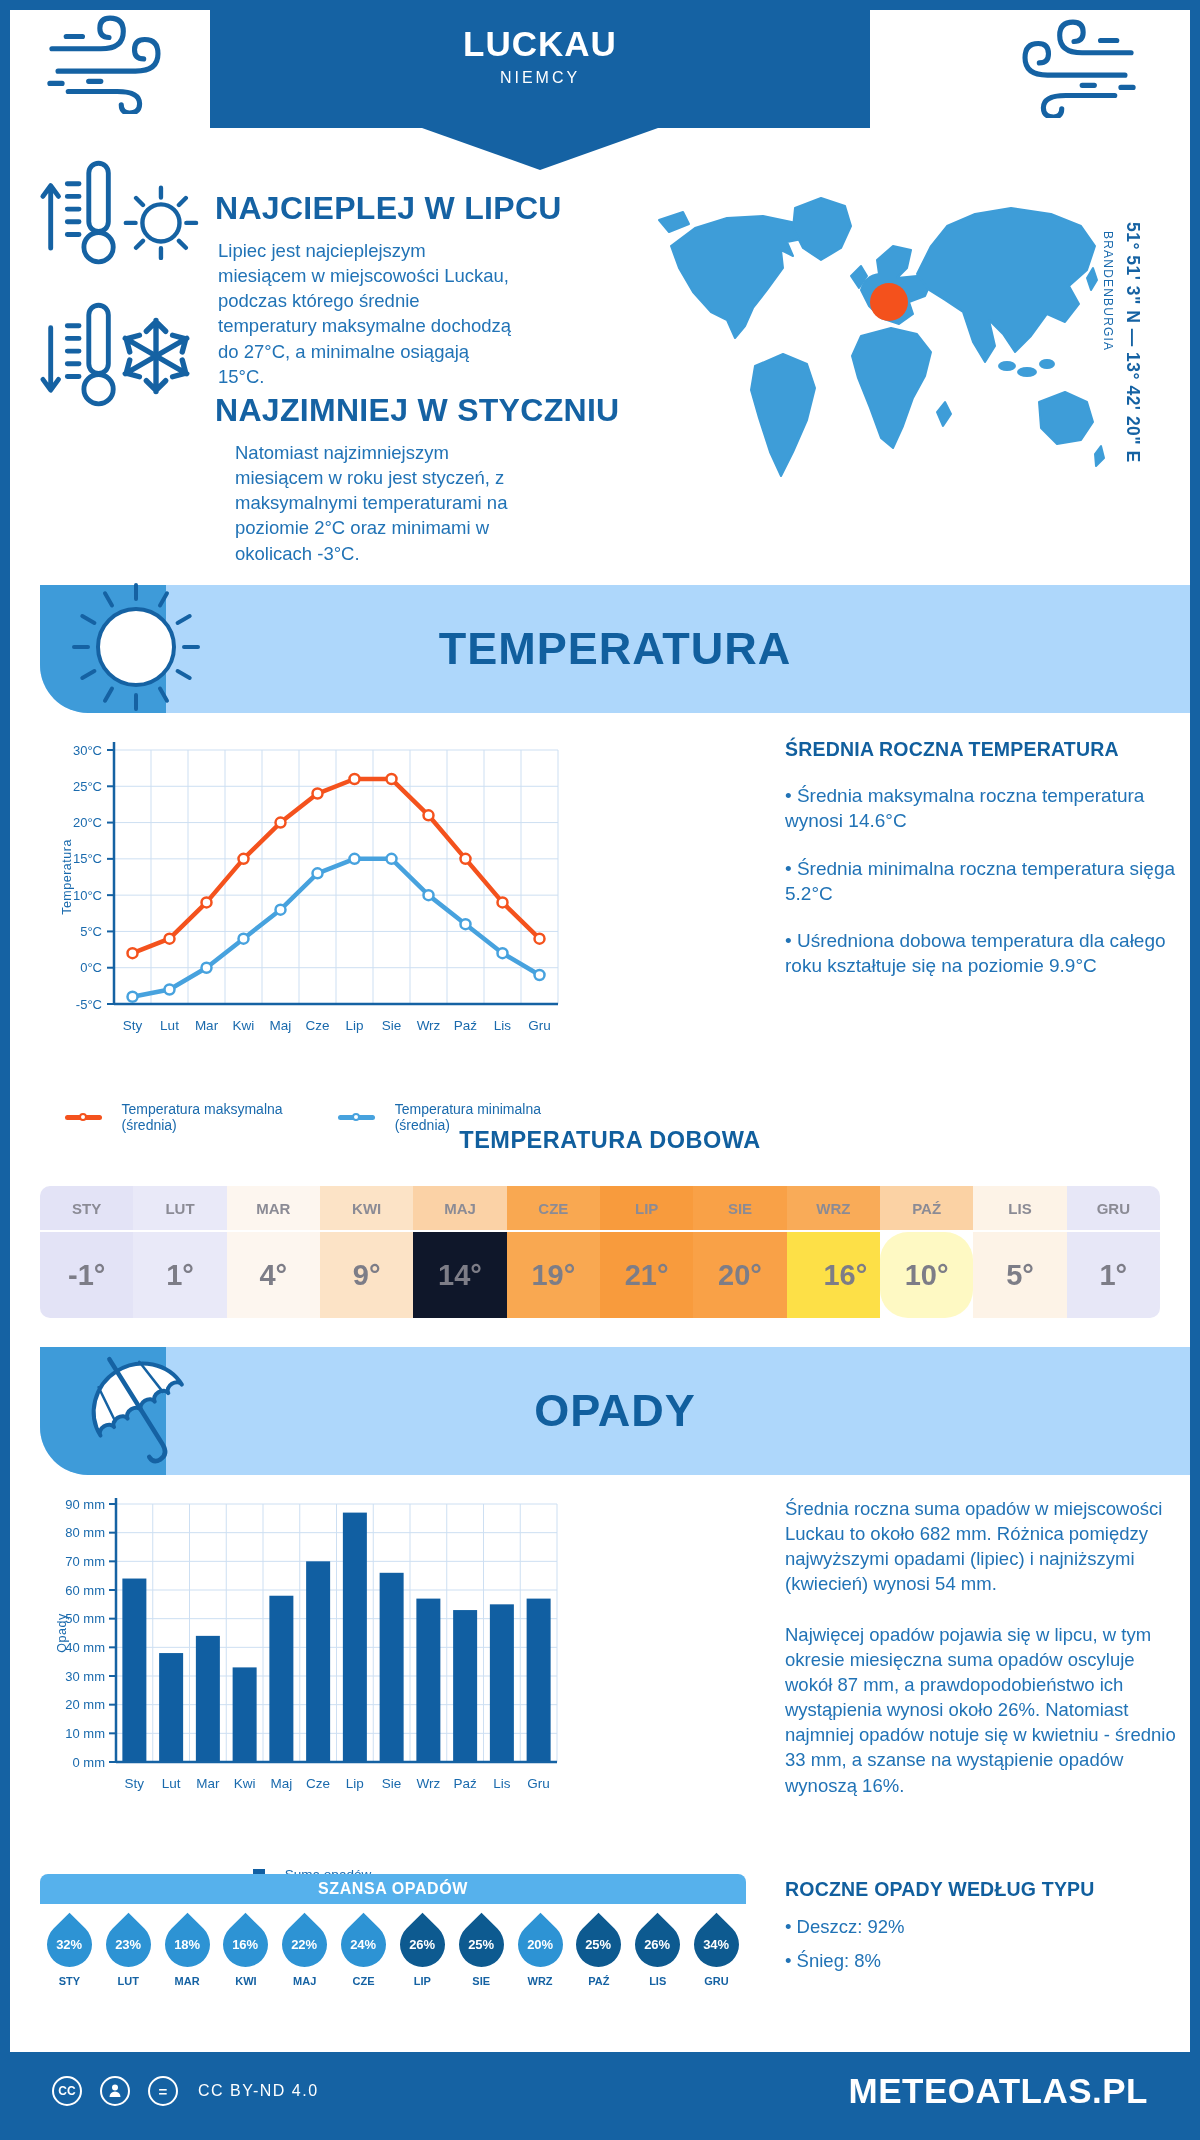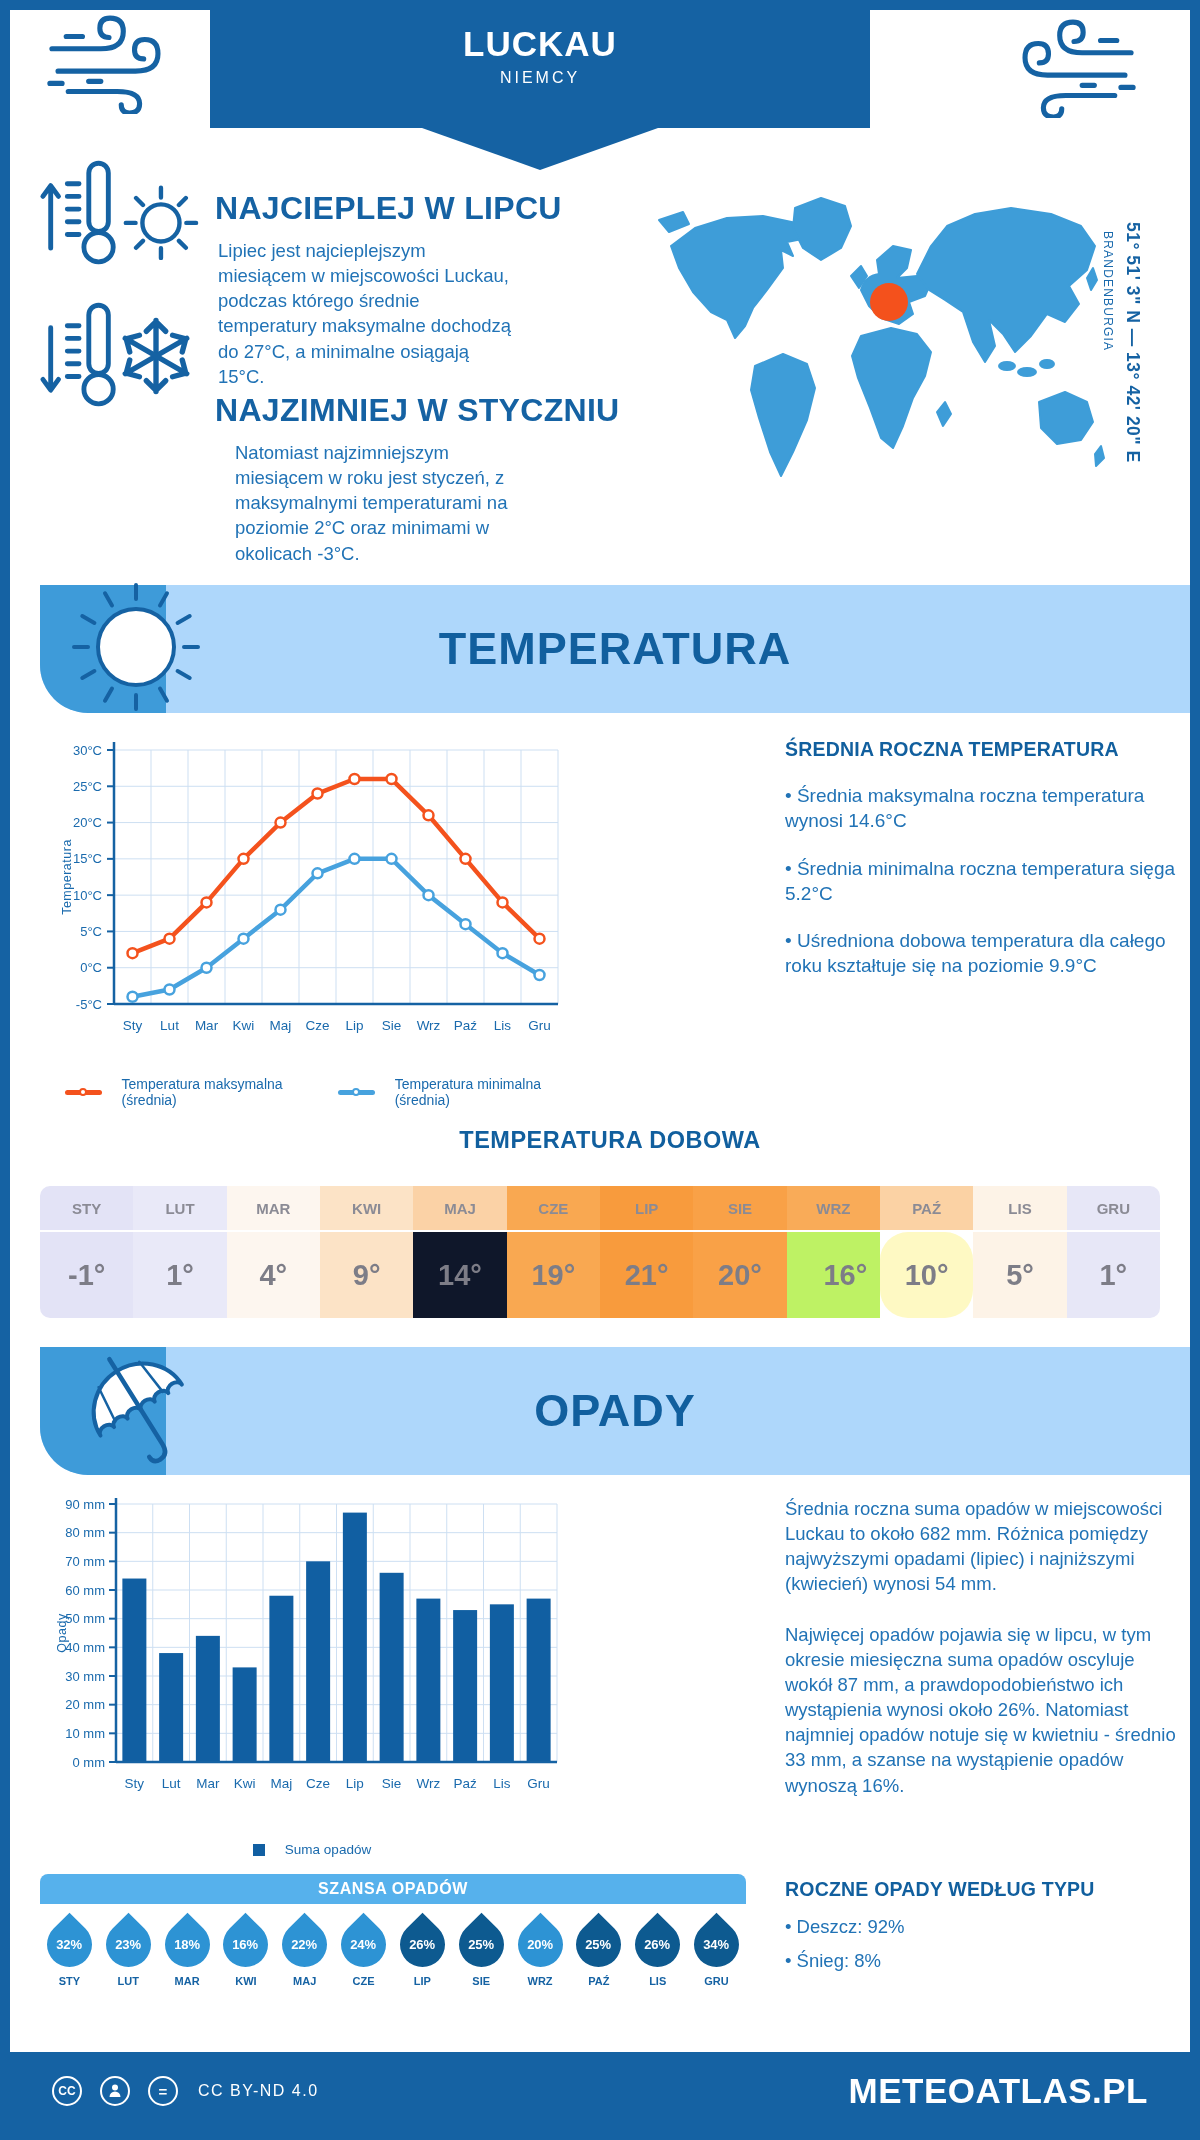--- a/index.html
+++ b/index.html
@@ -35,21 +35,21 @@
   
   .band{position:absolute;left:30px;width:1150px;height:128px;background:var(--light);border-radius:0 0 0 48px;}
   .band .sq{position:absolute;left:0;top:0;width:126px;height:128px;background:var(--sq);border-radius:0 0 0 48px;}
   .band .band-icon{position:absolute;left:18px;top:-4px;width:150px;height:140px;}
   .band .band-title{position:absolute;inset:0;display:flex;align-items:center;justify-content:center;
     font-size:45px;font-weight:bold;color:var(--heading);letter-spacing:1px;}
   
   .chart{position:absolute;}
   .legend{position:absolute;display:flex;justify-content:center;align-items:center;gap:34px;
     font-size:14px;color:#1a6aad;}
-  .legend-item{display:flex;align-items:center;gap:20px;}
+  .legend-item{display:flex;align-items:center;gap:20px;margin-top:25px;}
   .legend-line{position:relative;width:44px;height:5px;border-radius:3px;display:inline-block;}
   .legend-dot{position:absolute;left:50%;top:50%;transform:translate(-50%,-50%);width:8px;height:8px;
     border-radius:50%;background:#fff;border:2.5px solid currentColor;}
   .legend-sq{width:12px;height:12px;display:inline-block;}
   
   .col-r{position:absolute;left:775px;width:392px;}
   .col-r h3{font-size:19.5px;font-weight:bold;color:var(--heading);letter-spacing:0.2px;}
   .col-r .bullet{margin-top:22px;font-size:19px;line-height:1.33;color:var(--body);}
   .col-r p{font-size:18.5px;line-height:1.36;color:var(--body);}
   .center-title{position:absolute;left:300px;width:600px;text-align:center;
@@ -296,21 +296,21 @@
       <div class="t-head" style="background: rgb(253, 243, 231);">LIS</div>
       <div class="t-head" style="background: rgb(231, 231, 247);">GRU</div>
       <div class="t-val" style="background: rgb(227, 227, 246);">-1°</div>
       <div class="t-val" style="background: rgb(233, 233, 248);">1°</div>
       <div class="t-val" style="background: rgb(253, 246, 239);">4°</div>
       <div class="t-val" style="background: rgb(252, 227, 198);">9°</div>
       <div class="t-val" style="background: #0f172a;">14°</div>
       <div class="t-val" style="background: rgb(249, 168, 81);">19°</div>
       <div class="t-val" style="background: rgb(248, 155, 61);">21°</div>
       <div class="t-val" style="background: rgb(249, 161, 71);">20°</div>
-      <div class="t-val" style="background: #bef264; padding-left: 24px;">16°</div>
+      <div class="t-val" style="background: #fde047; padding-left: 24px;">16°</div>
       <div class="t-val" style="background: #fef9c3; border-radius: 28px;">10°</div>
       <div class="t-val" style="background: rgb(253, 243, 231);">5°</div>
       <div class="t-val" style="background: rgb(231, 231, 247);">1°</div>
     </div>
 
   <div class="band" style="top:1337px;">
     <div class="sq"></div>
     <svg class="band-icon" viewBox="0 0 150 140">
       <g transform="translate(80,62) rotate(-32)" stroke="#1562a3" stroke-linecap="round" stroke-linejoin="round">
         <path d="M-48 6 A48 46 0 0 1 48 6 A8 6 0 0 0 32 6 A8 6 0 0 0 16 6 A8 6 0 0 0 0 6 A8 6 0 0 0 -16 6 A8 6 0 0 0 -32 6 A8 6 0 0 0 -48 6 Z" fill="#ffffff" stroke-width="4"></path>

